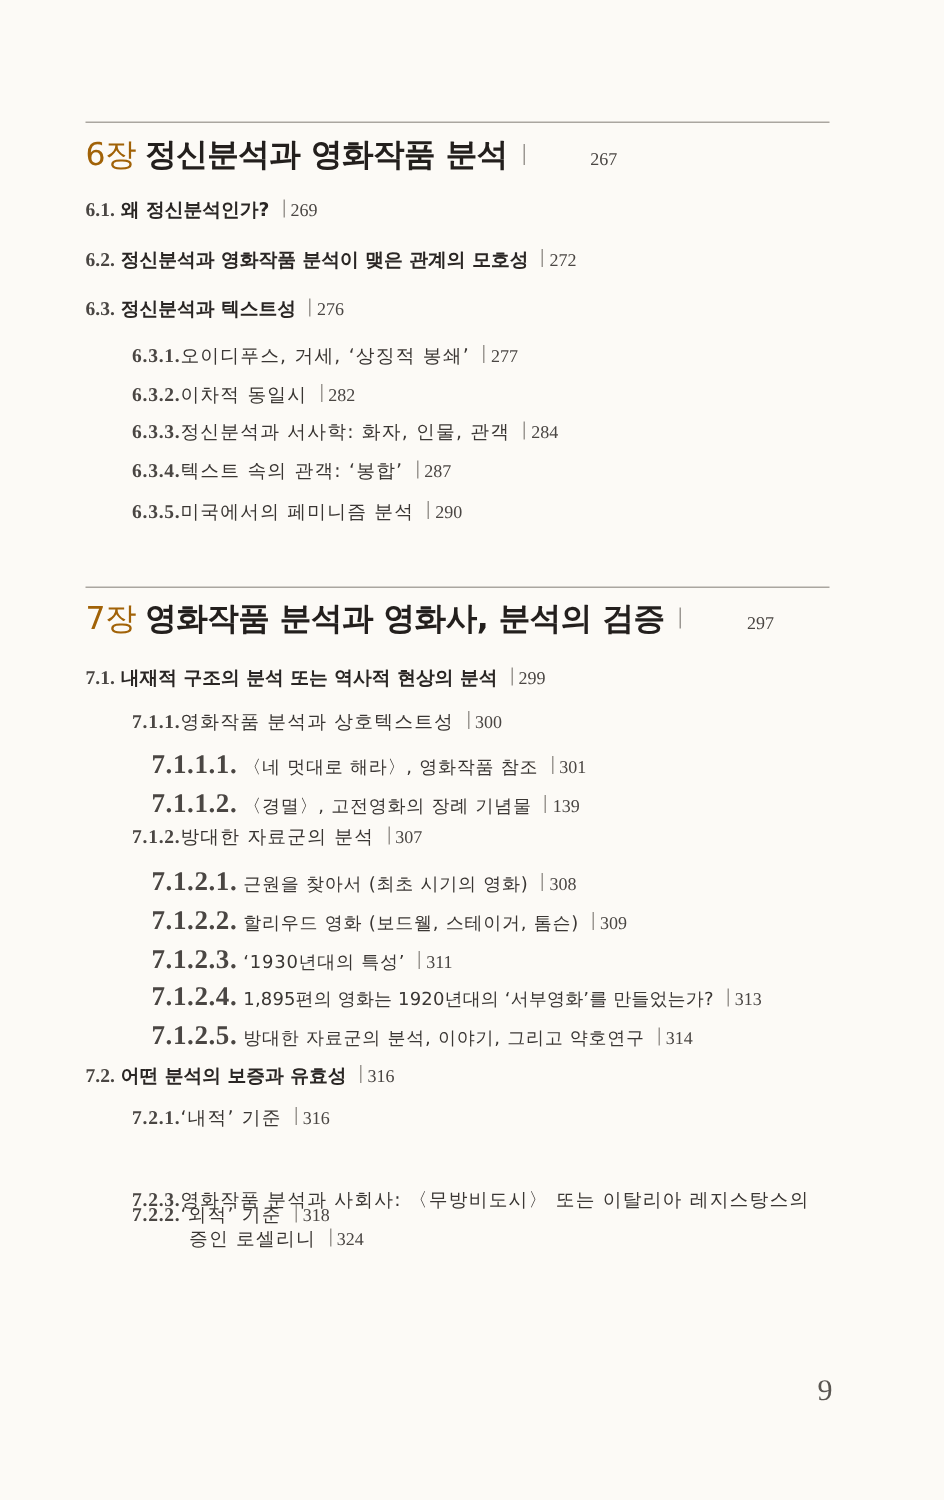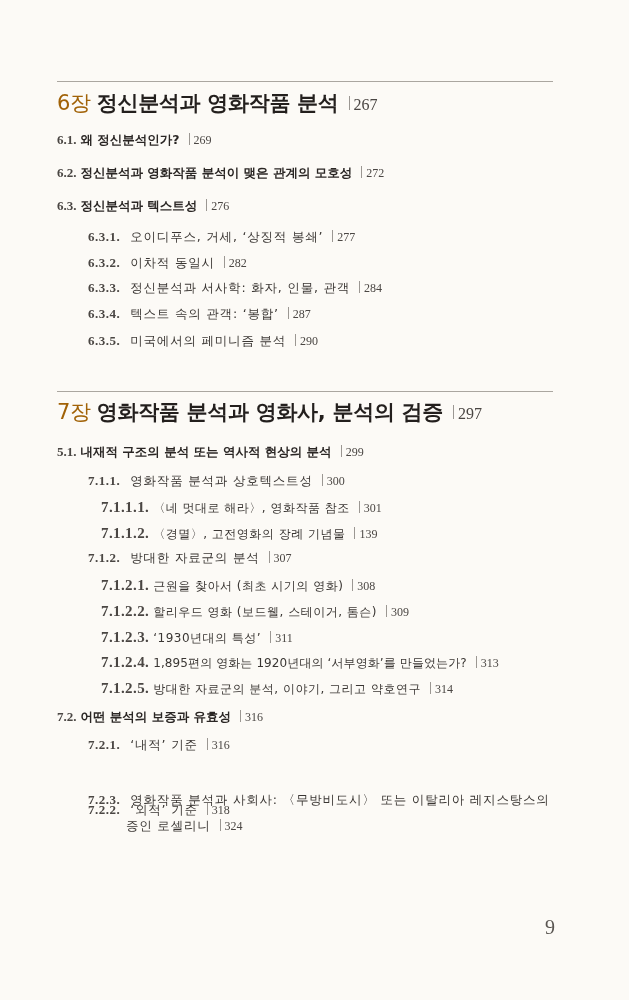--- a/index.html
+++ b/index.html
@@ -47,44 +47,44 @@
       font-family: "Liberation Serif", serif;
       font-weight: bold;
       color: #4a4643;
     }
     .sec .num { font-size: 13px; margin-right: 4px; }
     .sub {
       font-size: 12.5px;
       color: #3a3633;
       letter-spacing: 0.8px;
     }
-    .sub .num { font-size: 13px; margin-right: 10px; letter-spacing: 0.5px; }
+    .sub .num { font-size: 13px; margin-right: 0; letter-spacing: 0.5px; }
     .subsub {
       font-size: 12px;
       color: #3a3633;
       letter-spacing: 0.5px;
     }
-    .subsub .num { font-size: 15px; margin-right: 4px; letter-spacing: 0.4px; margin-top: 16px; }
+    .subsub .num { font-size: 18px; margin-right: 4px; letter-spacing: 0.4px; margin-top: 16px; }
     .pipe {
       display: inline-block;
       width: 1px;
       height: 12px;
       background: #9b9792;
       margin: 0 4px 0 9px;
       vertical-align: -1px;
     }
     .pg {
       font-family: "Liberation Serif", serif;
       font-weight: normal;
       font-size: 12px;
       color: #4a4643;
       letter-spacing: 0;
     }
     .chapter .pipe { height: 14px; vertical-align: 0; margin-left: 10px; }
-    .chapter .pg { font-size: 16px; }
+    .chapter .pg { font-size: 12px; margin-left: 40px; }
     .page-number {
       position: absolute;
       left: 545px;
       top: 916px;
       font-family: "Liberation Serif", serif;
       font-size: 20px;
       color: #5a5652;
     }
     .cont {
       padding-left: 0;
@@ -122,21 +122,21 @@
 <div class="line sub" style="left:88px; top:334px;">
   <span class="num">6.3.5.</span><span>미국에서의 페미니즘 분석</span><span class="pipe"></span><span class="pg">290</span>
 </div>
 
 <div class="rule" style="top:391px;"></div>
 <div class="line chapter" style="left:57px; top:402px;">
   <span class="ch-num">7장</span><span>영화작품 분석과 영화사, 분석의 검증</span><span class="pipe"></span><span class="pg">297</span>
 </div>
 
 <div class="line sec" style="left:57px; top:445px;">
-  <span class="num">5.1.</span><span>내재적 구조의 분석 또는 역사적 현상의 분석</span><span class="pipe"></span><span class="pg">299</span>
+  <span class="num">7.1.</span><span>내재적 구조의 분석 또는 역사적 현상의 분석</span><span class="pipe"></span><span class="pg">299</span>
 </div>
 <div class="line sub" style="left:88px; top:474px;">
   <span class="num">7.1.1.</span><span>영화작품 분석과 상호텍스트성</span><span class="pipe"></span><span class="pg">300</span>
 </div>
 <div class="line subsub" style="left:101px; top:500px;">
   <span class="num">7.1.1.1.</span><span>〈네 멋대로 해라〉, 영화작품 참조</span><span class="pipe"></span><span class="pg">301</span>
 </div>
 <div class="line subsub" style="left:101px; top:526px;">
   <span class="num">7.1.1.2.</span><span>〈경멸〉, 고전영화의 장례 기념물</span><span class="pipe"></span><span class="pg">139</span>
 </div>

